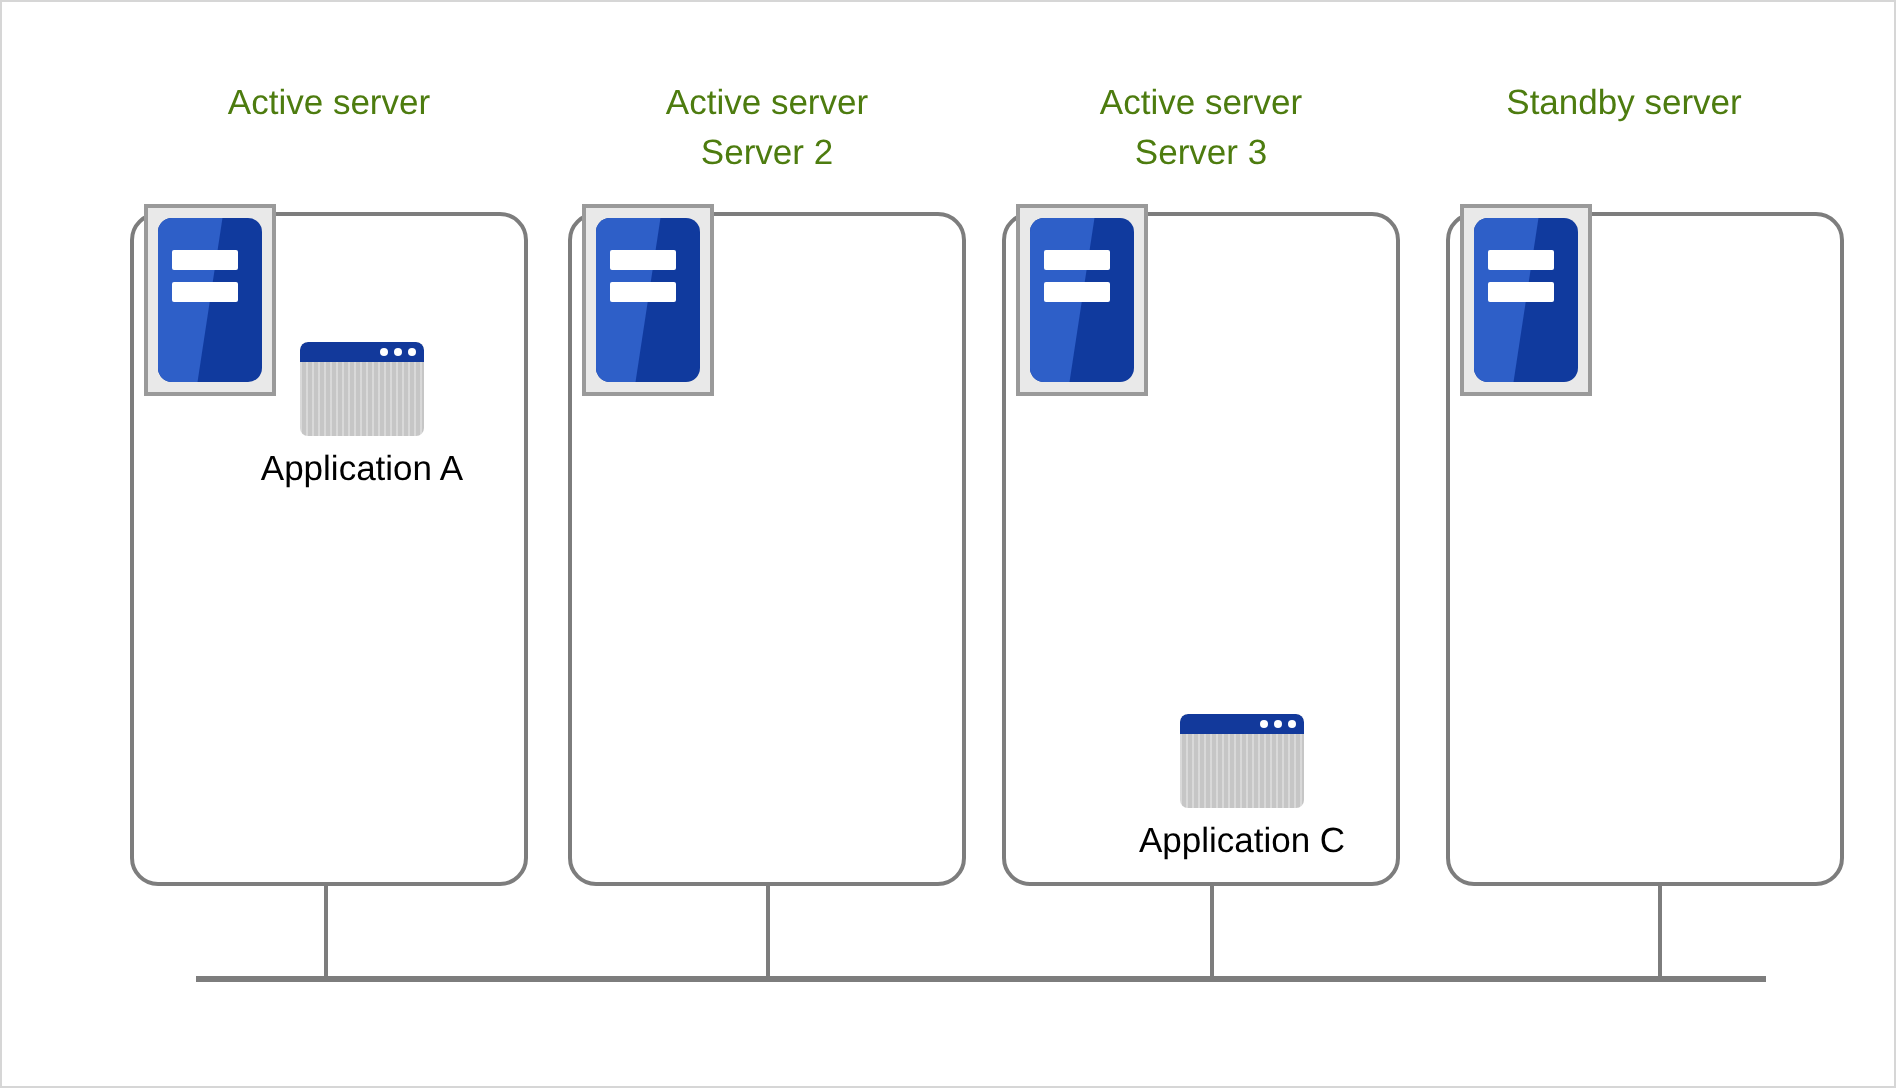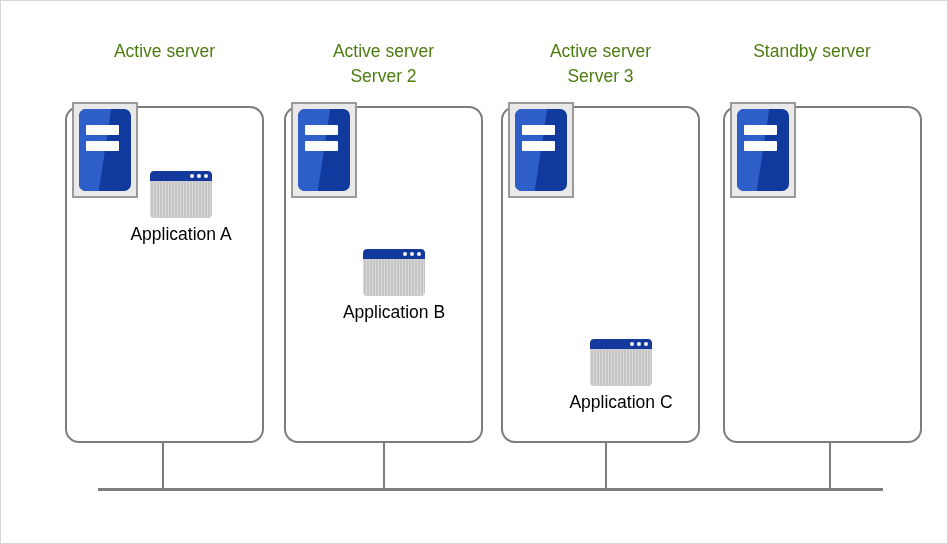--- a/index.html
+++ b/index.html
@@ -204,60 +204,48 @@
 
     <div class="server-box"></div>
 
     <div class="server-icon">
       <div class="chassis">
         <div class="bar b1"></div>
         <div class="bar b2"></div>
       </div>
     </div>
 
-    <div class="app" style="left:58px; top:248px;">
+  </div>
+
+  <div class="server-col" style="left:500px; width:199px; height:544px;">
+
+    <div class="server-caption">
+      <span class="role">Active server</span>
+      <span class="name">Server 3</span>
+    </div>
+
+    <div class="server-box"></div>
+
+    <div class="server-icon">
+      <div class="chassis">
+        <div class="bar b1"></div>
+        <div class="bar b2"></div>
+      </div>
+    </div>
+
+    <div class="app" style="left:68px; top:356px;text-align:center;">
       <div class="app-icon">
         <div class="titlebar">
           <div class="dots">
             <i></i>
               <i></i>
               <i></i>
           </div>
         </div>
       </div>
-      <div class="app-label">Application  B</div>
-    </div>
-  </div>
-
-  <div class="server-col" style="left:500px; width:199px; height:544px;">
-
-    <div class="server-caption">
-      <span class="role">Active server</span>
-      <span class="name">Server 3</span>
-    </div>
-
-    <div class="server-box"></div>
-
-    <div class="server-icon">
-      <div class="chassis">
-        <div class="bar b1"></div>
-        <div class="bar b2"></div>
-      </div>
-    </div>
-
-    <div class="app" style="left:68px; top:338px;text-align:center;">
-      <div class="app-icon">
-        <div class="titlebar">
-          <div class="dots">
-            <i></i>
-              <i></i>
-              <i></i>
-          </div>
-        </div>
-      </div>
       <div class="app-label">Application  C</div>
     </div>
   </div>
 
   <div class="server-col" style="left:722px; width:178px; height:544px;">
 
     <div class="server-caption">
       <span class="role">Standby server</span>
     </div>
 

